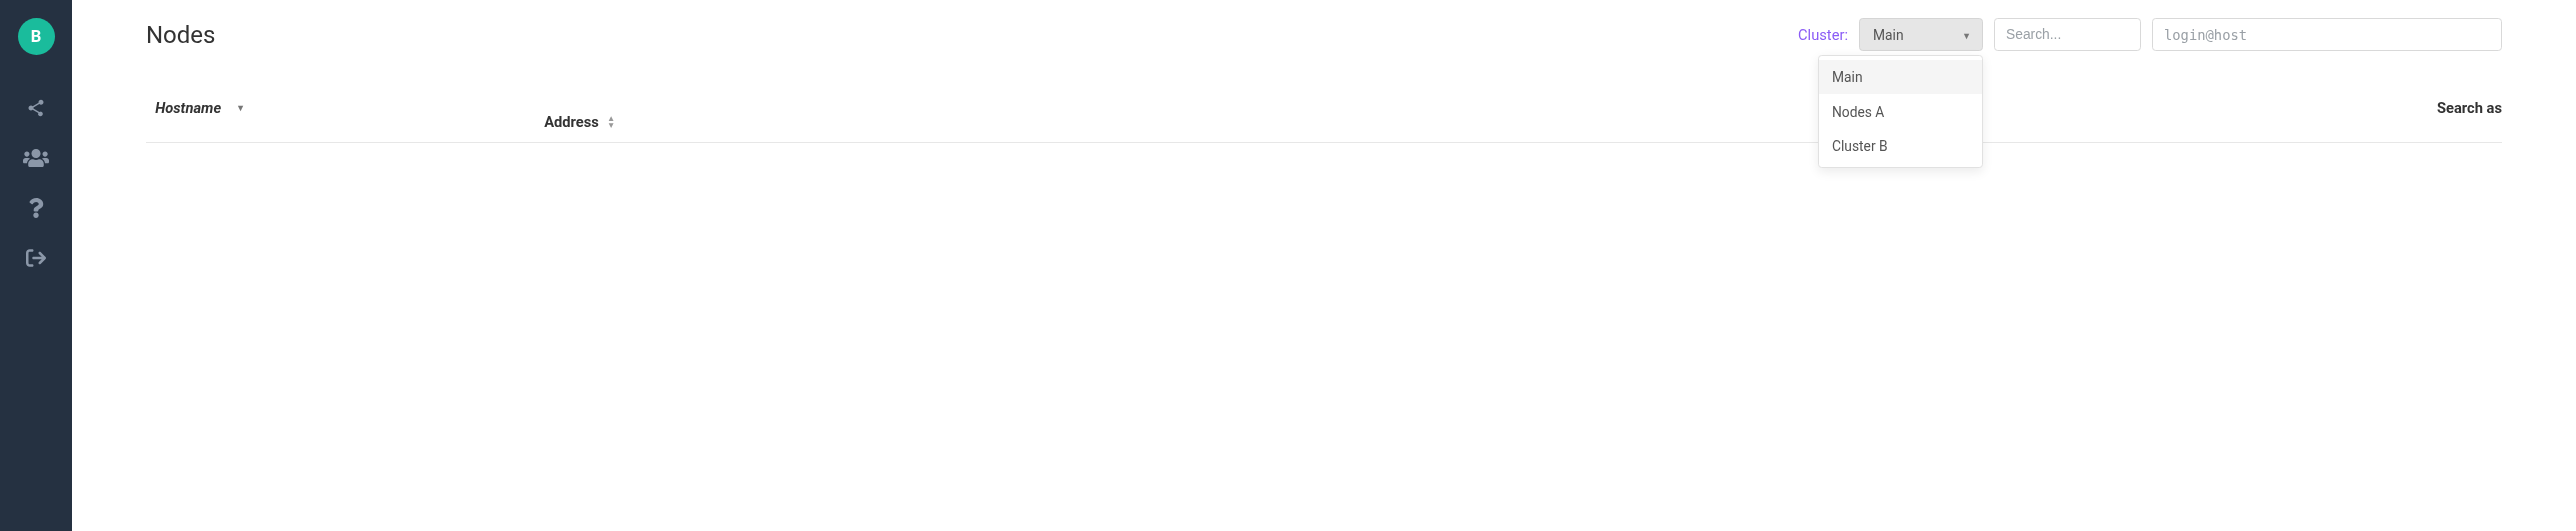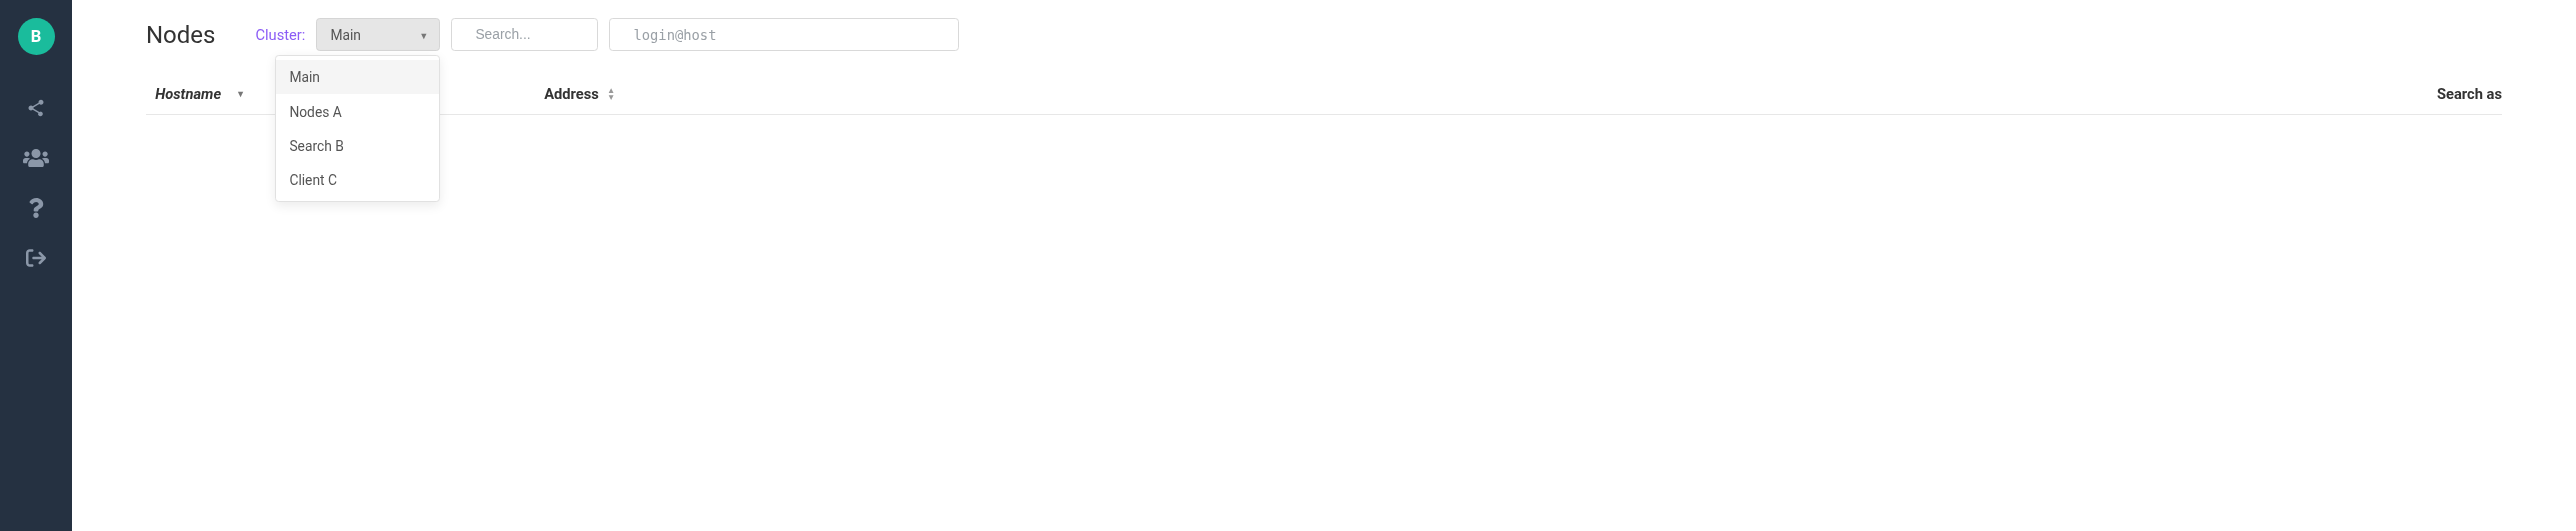--- a/index.html
+++ b/index.html
@@ -58,21 +58,21 @@
       height: 26px;
     }
     .main {
       flex: 1;
       padding: 18.4px 74px 18.4px 74px;
       min-width: 0;
     }
     .page-header {
       display: flex;
       align-items: center;
-      justify-content: flex-start;
+      justify-content: space-between;
       margin-bottom: 24px;
       gap: 40px;
     }
     .page-title {
       font-size: 24px;
       font-weight: 400;
       color: #333;
     }
     .controls {
       display: flex;
@@ -126,21 +126,21 @@
       font-size: 13.8px;
       cursor: pointer;
     }
     .dropdown-item.active {
       background: #f5f5f5;
     }
     .search-input, .login-input {
       height: 33px;
       border: 0.9px solid #d9d9d9;
       border-radius: 3.7px;
-      padding: 0 23px;
+      padding: 0 11px;
       font-size: 13.8px;
       color: #333;
       background: #fff;
       outline: none;
     }
     .search-input {
       width: 147px;
     }
     .login-input {
       width: 350px;
@@ -166,20 +166,21 @@
       display: flex;
       align-items: center;
       gap: 15px;
       font-style: italic;
     }
     .col-address {
       flex: 1;
       display: flex;
       align-items: center;
       gap: 6.4px;
+      margin-top: 28px;
     }
     .col-login {
       text-align: right;
       width: 92px;
     }
     .sort-icon {
       font-size: 9.2px;
       color: #777;
       position: relative;
       top: 0;
@@ -227,22 +228,21 @@
       <div class="controls">
         <span class="cluster-label">Cluster:</span>
         <div class="cluster-selector-wrap">
           <div class="cluster-selector">
             <span>Main</span>
             <span class="cluster-dropdown-icon">▼</span>
           </div>
           <div class="dropdown-menu">
             <div class="dropdown-item active">Main</div>
             <div class="dropdown-item">Nodes A</div>
-            <div class="dropdown-item">Search B</div>
-            <div class="dropdown-item">Client C</div>
+            <div class="dropdown-item">Cluster B</div>
           </div>
         </div>
         <input type="text" class="search-input" placeholder="Search..." style="">
         <input type="text" class="login-input" placeholder="login@host" style="">
       </div>
     </div>
 
     <div class="table-header">
       <div class="col-hostname">
         <span>Hostname</span>

